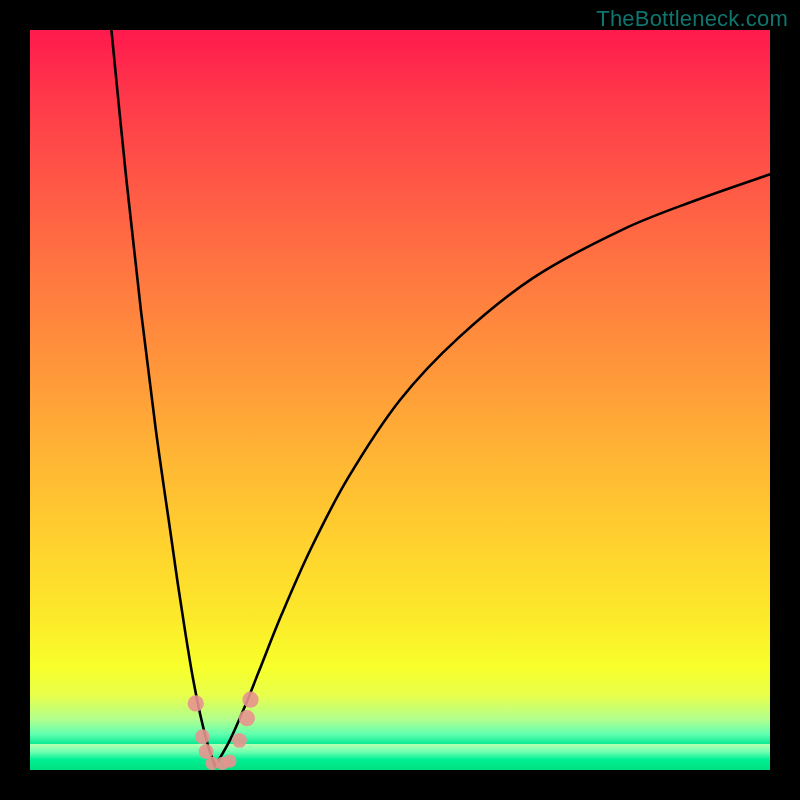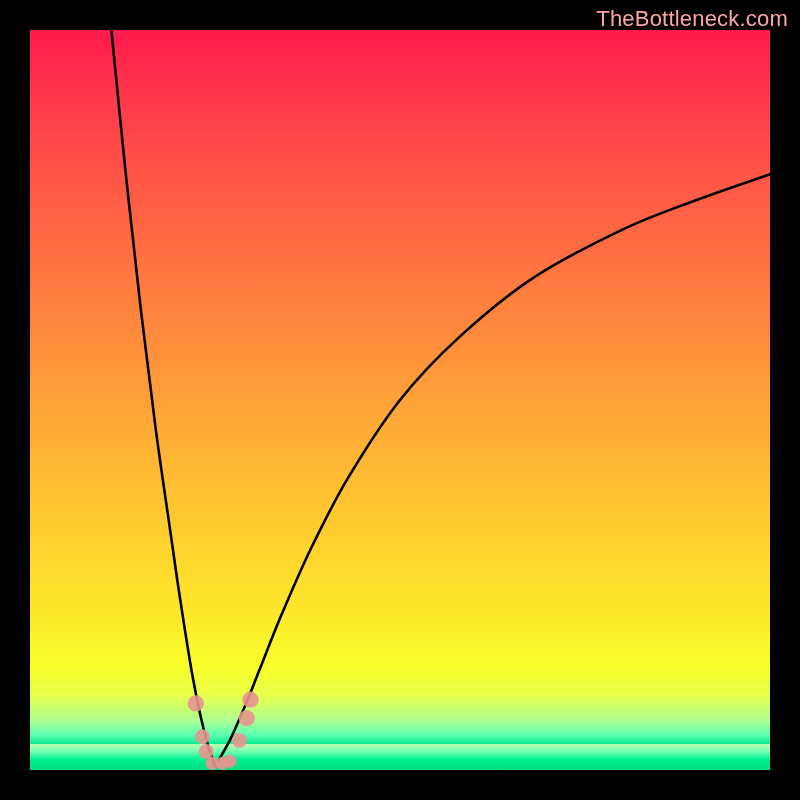--- a/index.html
+++ b/index.html
@@ -58,21 +58,21 @@
       #b9ffb0 0%,
       #6fffb0 30%,
       #00f094 60%,
       #00e080 100%
     );
   }
   .watermark {
     position: absolute;
     top: 6px;
     right: 12px;
-    color: #fca5a5;
+    color: #0f766e;
     font-size: 22px;
     font-weight: 500;
     letter-spacing: 0.2px;
   }
   svg.curves {
     position: absolute;
     top: 0;
     left: 0;
     width: 740px;
     height: 740px;

